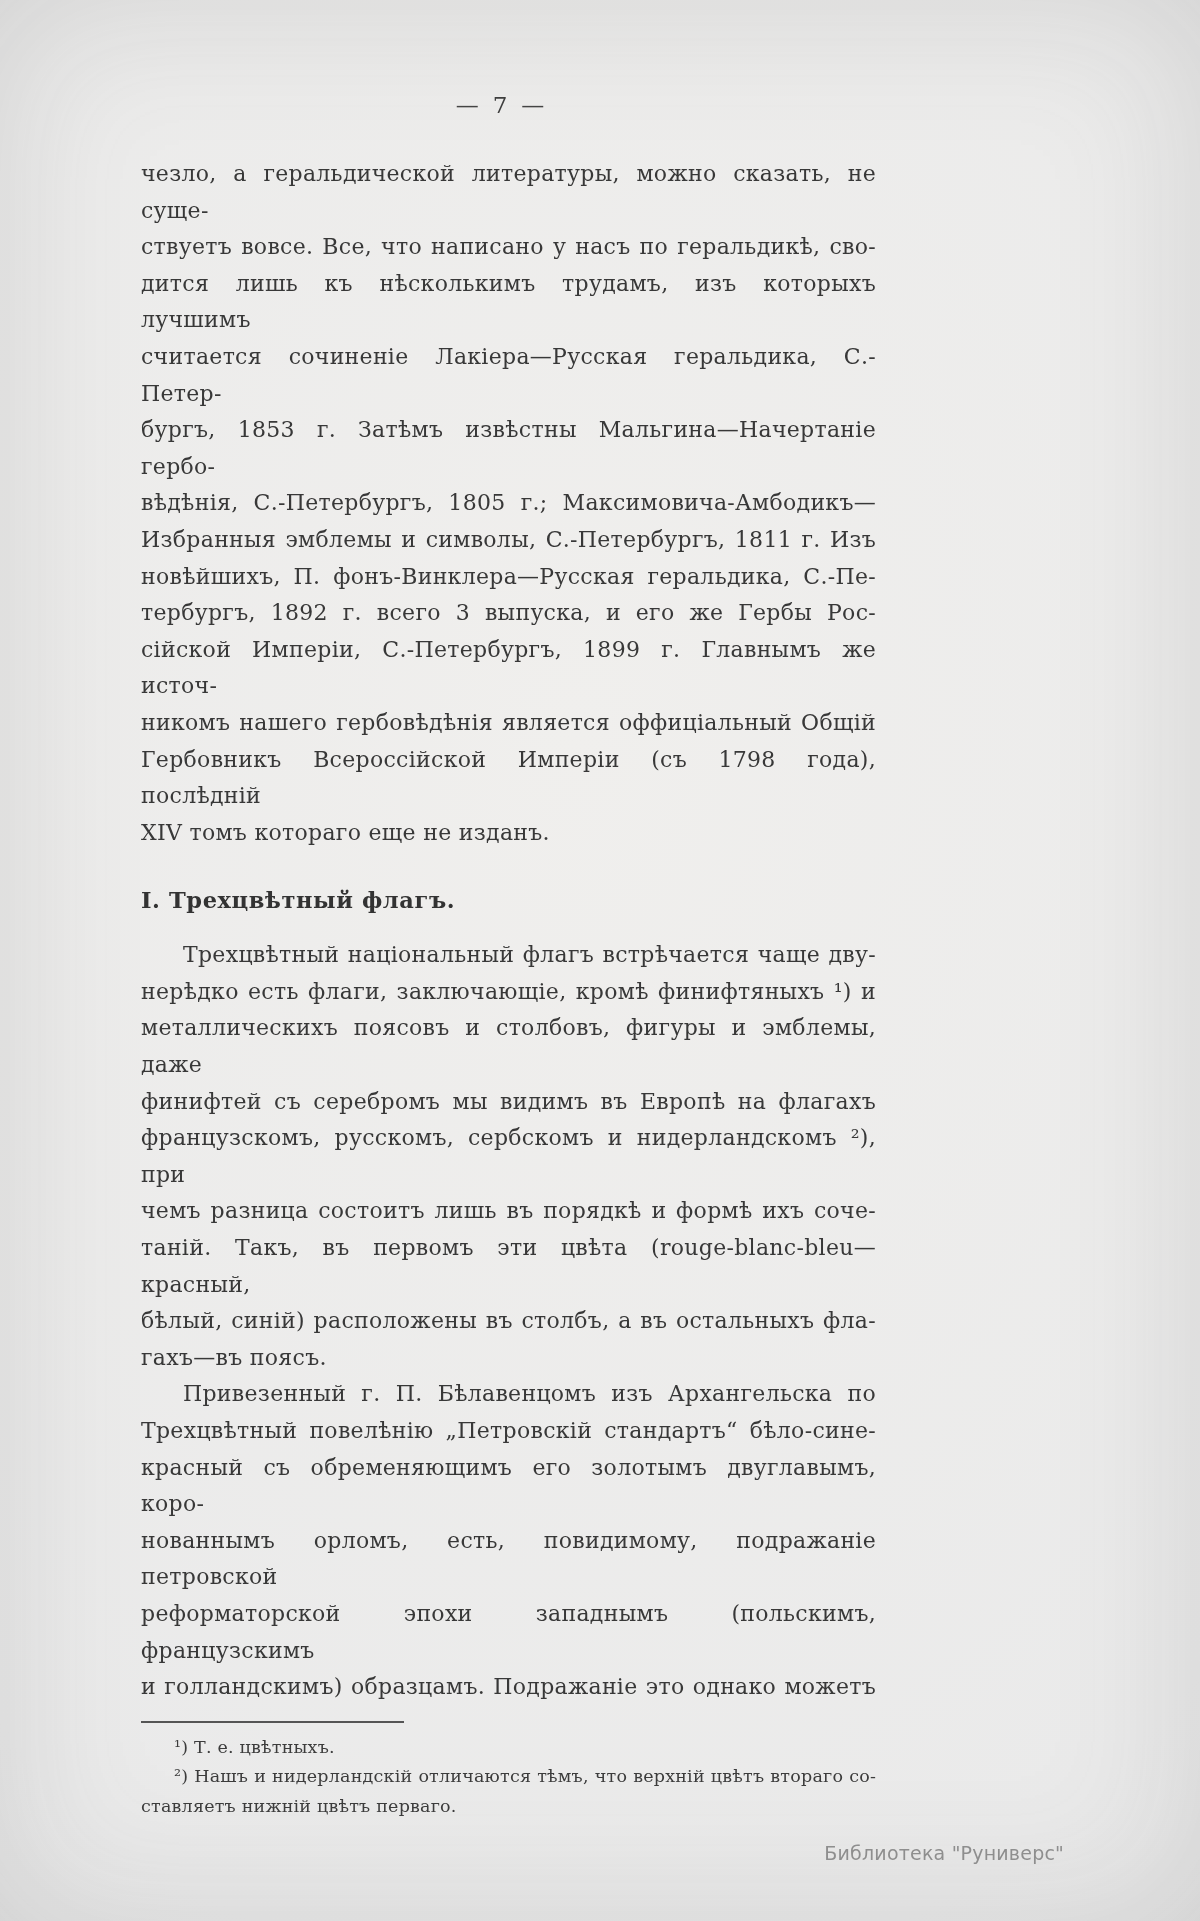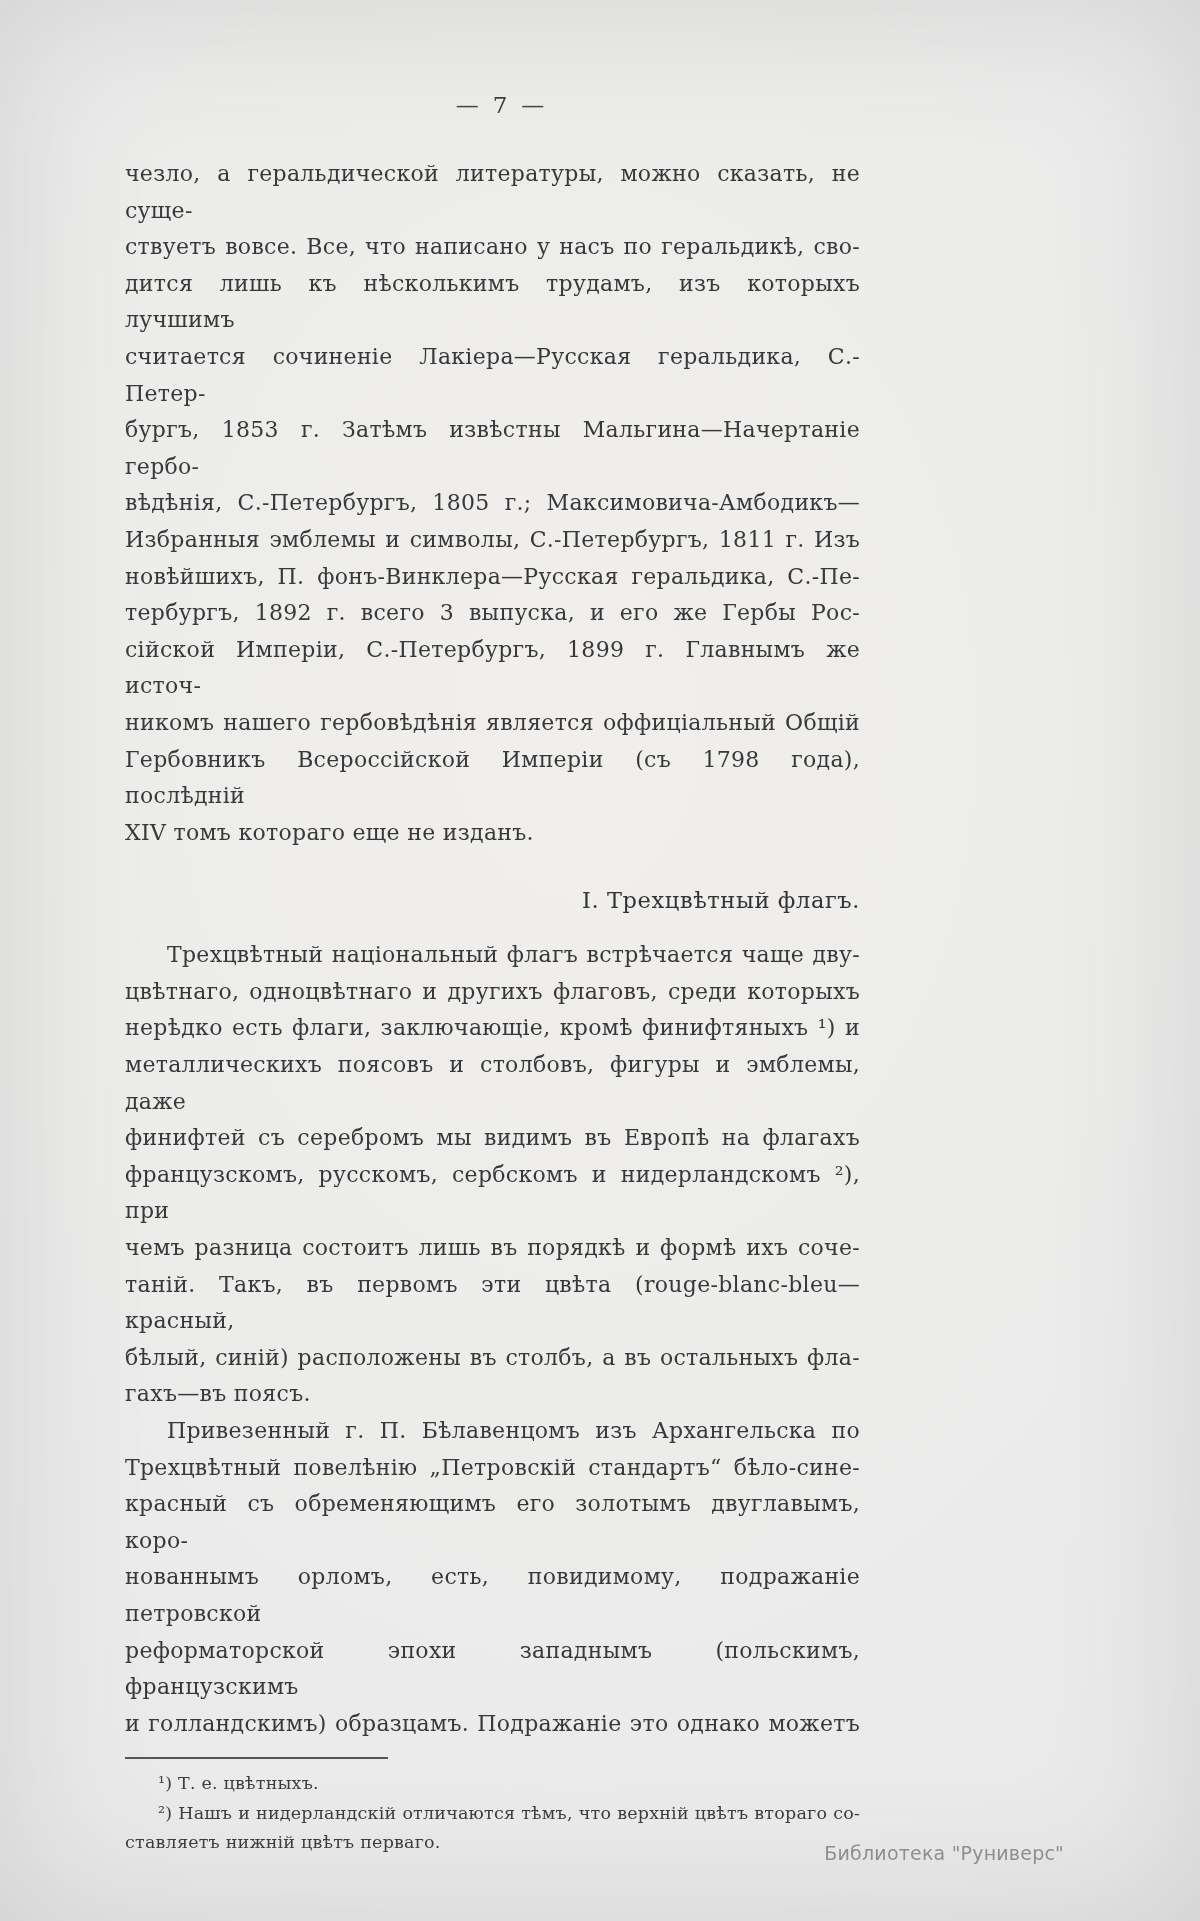--- a/index.html
+++ b/index.html
@@ -20,32 +20,32 @@
     position: absolute;
     top: 92px; left: 133px; width: 735px;
     text-align: center;
     font-size: 23px;
     color: #3e3e3e;
     letter-spacing: 1px;
   }
   .page-header .dash { margin: 0 13px; color: #444; }
   .text-block {
     position: absolute;
-    top: 156px; left: 125px; width: 735px;
+    top: 156px; left: 141px; width: 735px;
     color: #383838;
     font-size: 22px;
     letter-spacing: 0.3px;
   }
   .para { line-height: 36.6px; }
   .ln { text-align: justify; text-align-last: justify; }
   .ln.end { text-align: left; text-align-last: left; }
   .ln.indent { text-indent: 42px; }
   .heading {
-    text-align: right;
-    font-weight: normal;
+    text-align: left;
+    font-weight: bold;
     font-size: 22.5px;
     margin-top: 31px;
     margin-bottom: 19px;
     line-height: 36px;
     color: #333;
     letter-spacing: 0.6px;
   }
   .fnsep {
     width: 263px;
     border-top: 2px solid #555;
@@ -93,21 +93,20 @@
       <div class="ln">сійской Имперіи, С.-Петербургъ, 1899 г. Главнымъ же источ-</div>
       <div class="ln">никомъ нашего гербовѣдѣнія является оффиціальный Общій</div>
       <div class="ln">Гербовникъ Всероссійской Имперіи (съ 1798 года), послѣдній</div>
       <div class="ln end">XIV томъ котораго еще не изданъ.</div>
     </div>
 
     <div class="heading">I. Трехцвѣтный флагъ.</div>
 
     <div class="para">
       <div class="ln indent">Трехцвѣтный національный флагъ встрѣчается чаще дву-</div>
-      <div class="ln">цвѣтнаго, одноцвѣтнаго и другихъ флаговъ, среди которыхъ</div>
       <div class="ln">нерѣдко есть флаги, заключающіе, кромѣ финифтяныхъ ¹) и</div>
       <div class="ln">металлическихъ поясовъ и столбовъ, фигуры и эмблемы, даже</div>
       <div class="ln">финифтей съ серебромъ мы видимъ въ Европѣ на флагахъ</div>
       <div class="ln">французскомъ, русскомъ, сербскомъ и нидерландскомъ ²), при</div>
       <div class="ln">чемъ разница состоитъ лишь въ порядкѣ и формѣ ихъ соче-</div>
       <div class="ln">таній. Такъ, въ первомъ эти цвѣта (rouge-blanc-bleu—красный,</div>
       <div class="ln">бѣлый, синій) расположены въ столбъ, а въ остальныхъ фла-</div>
       <div class="ln end">гахъ—въ поясъ.</div>
     </div>
 

